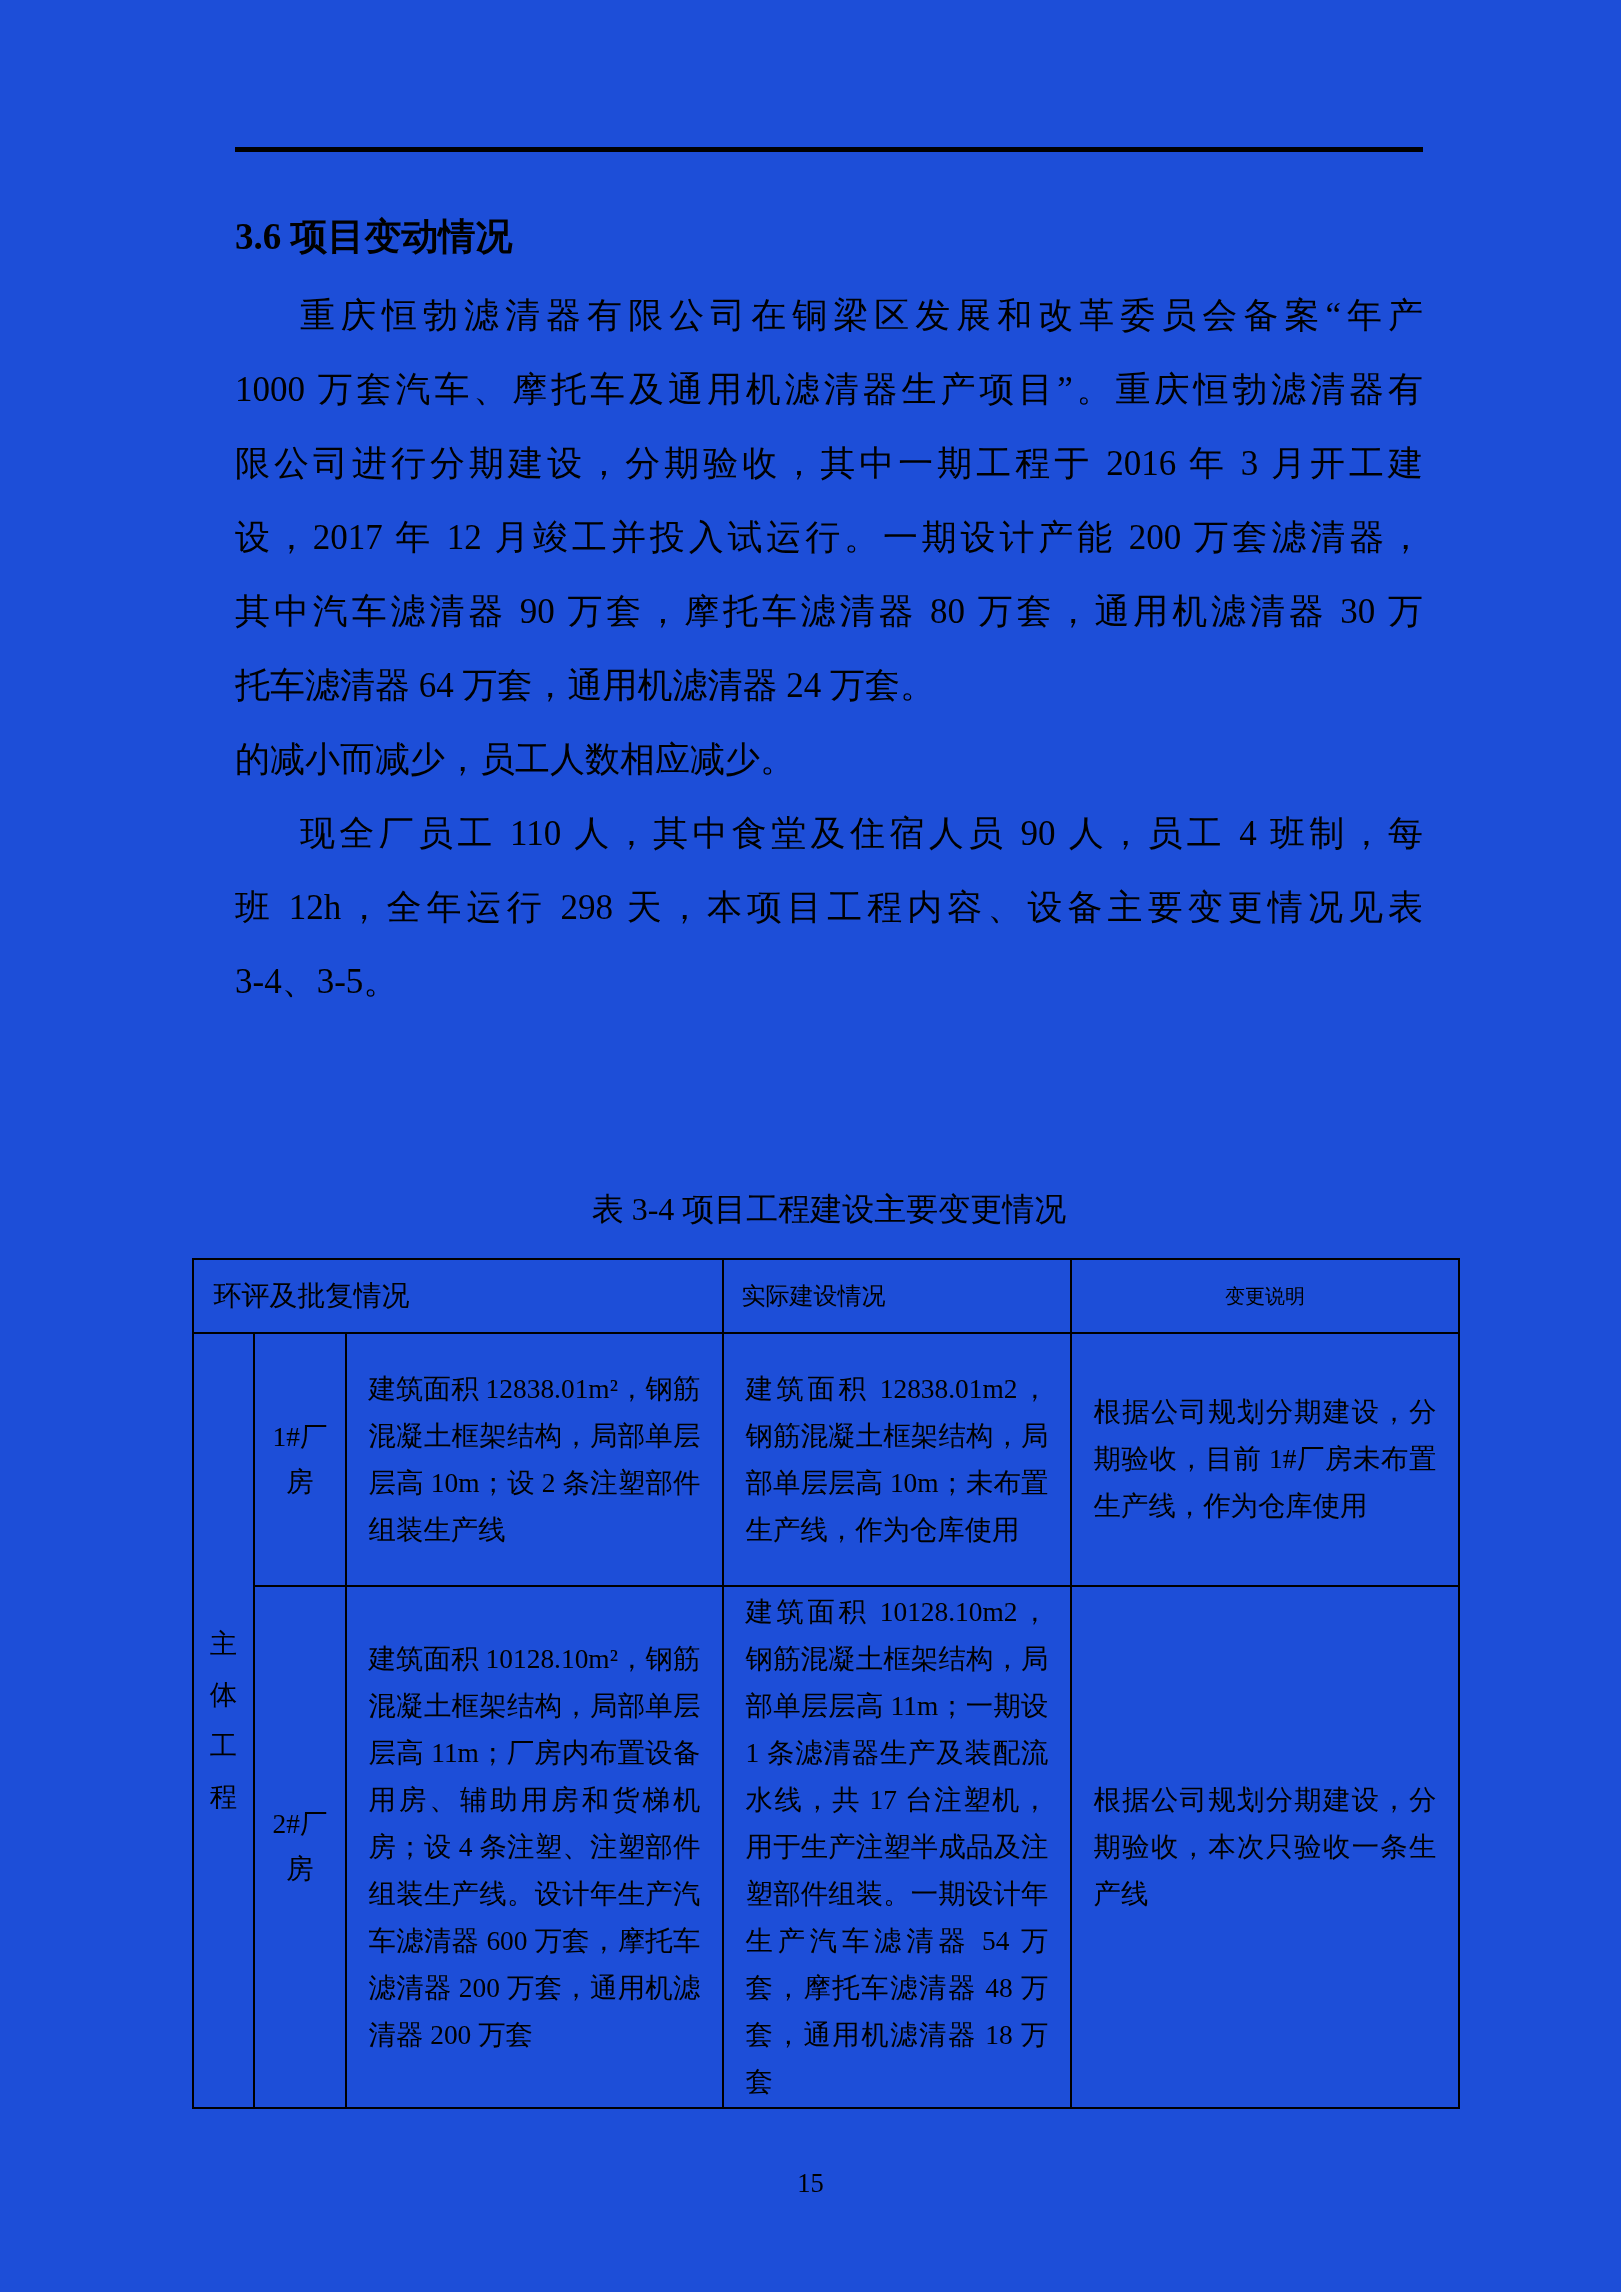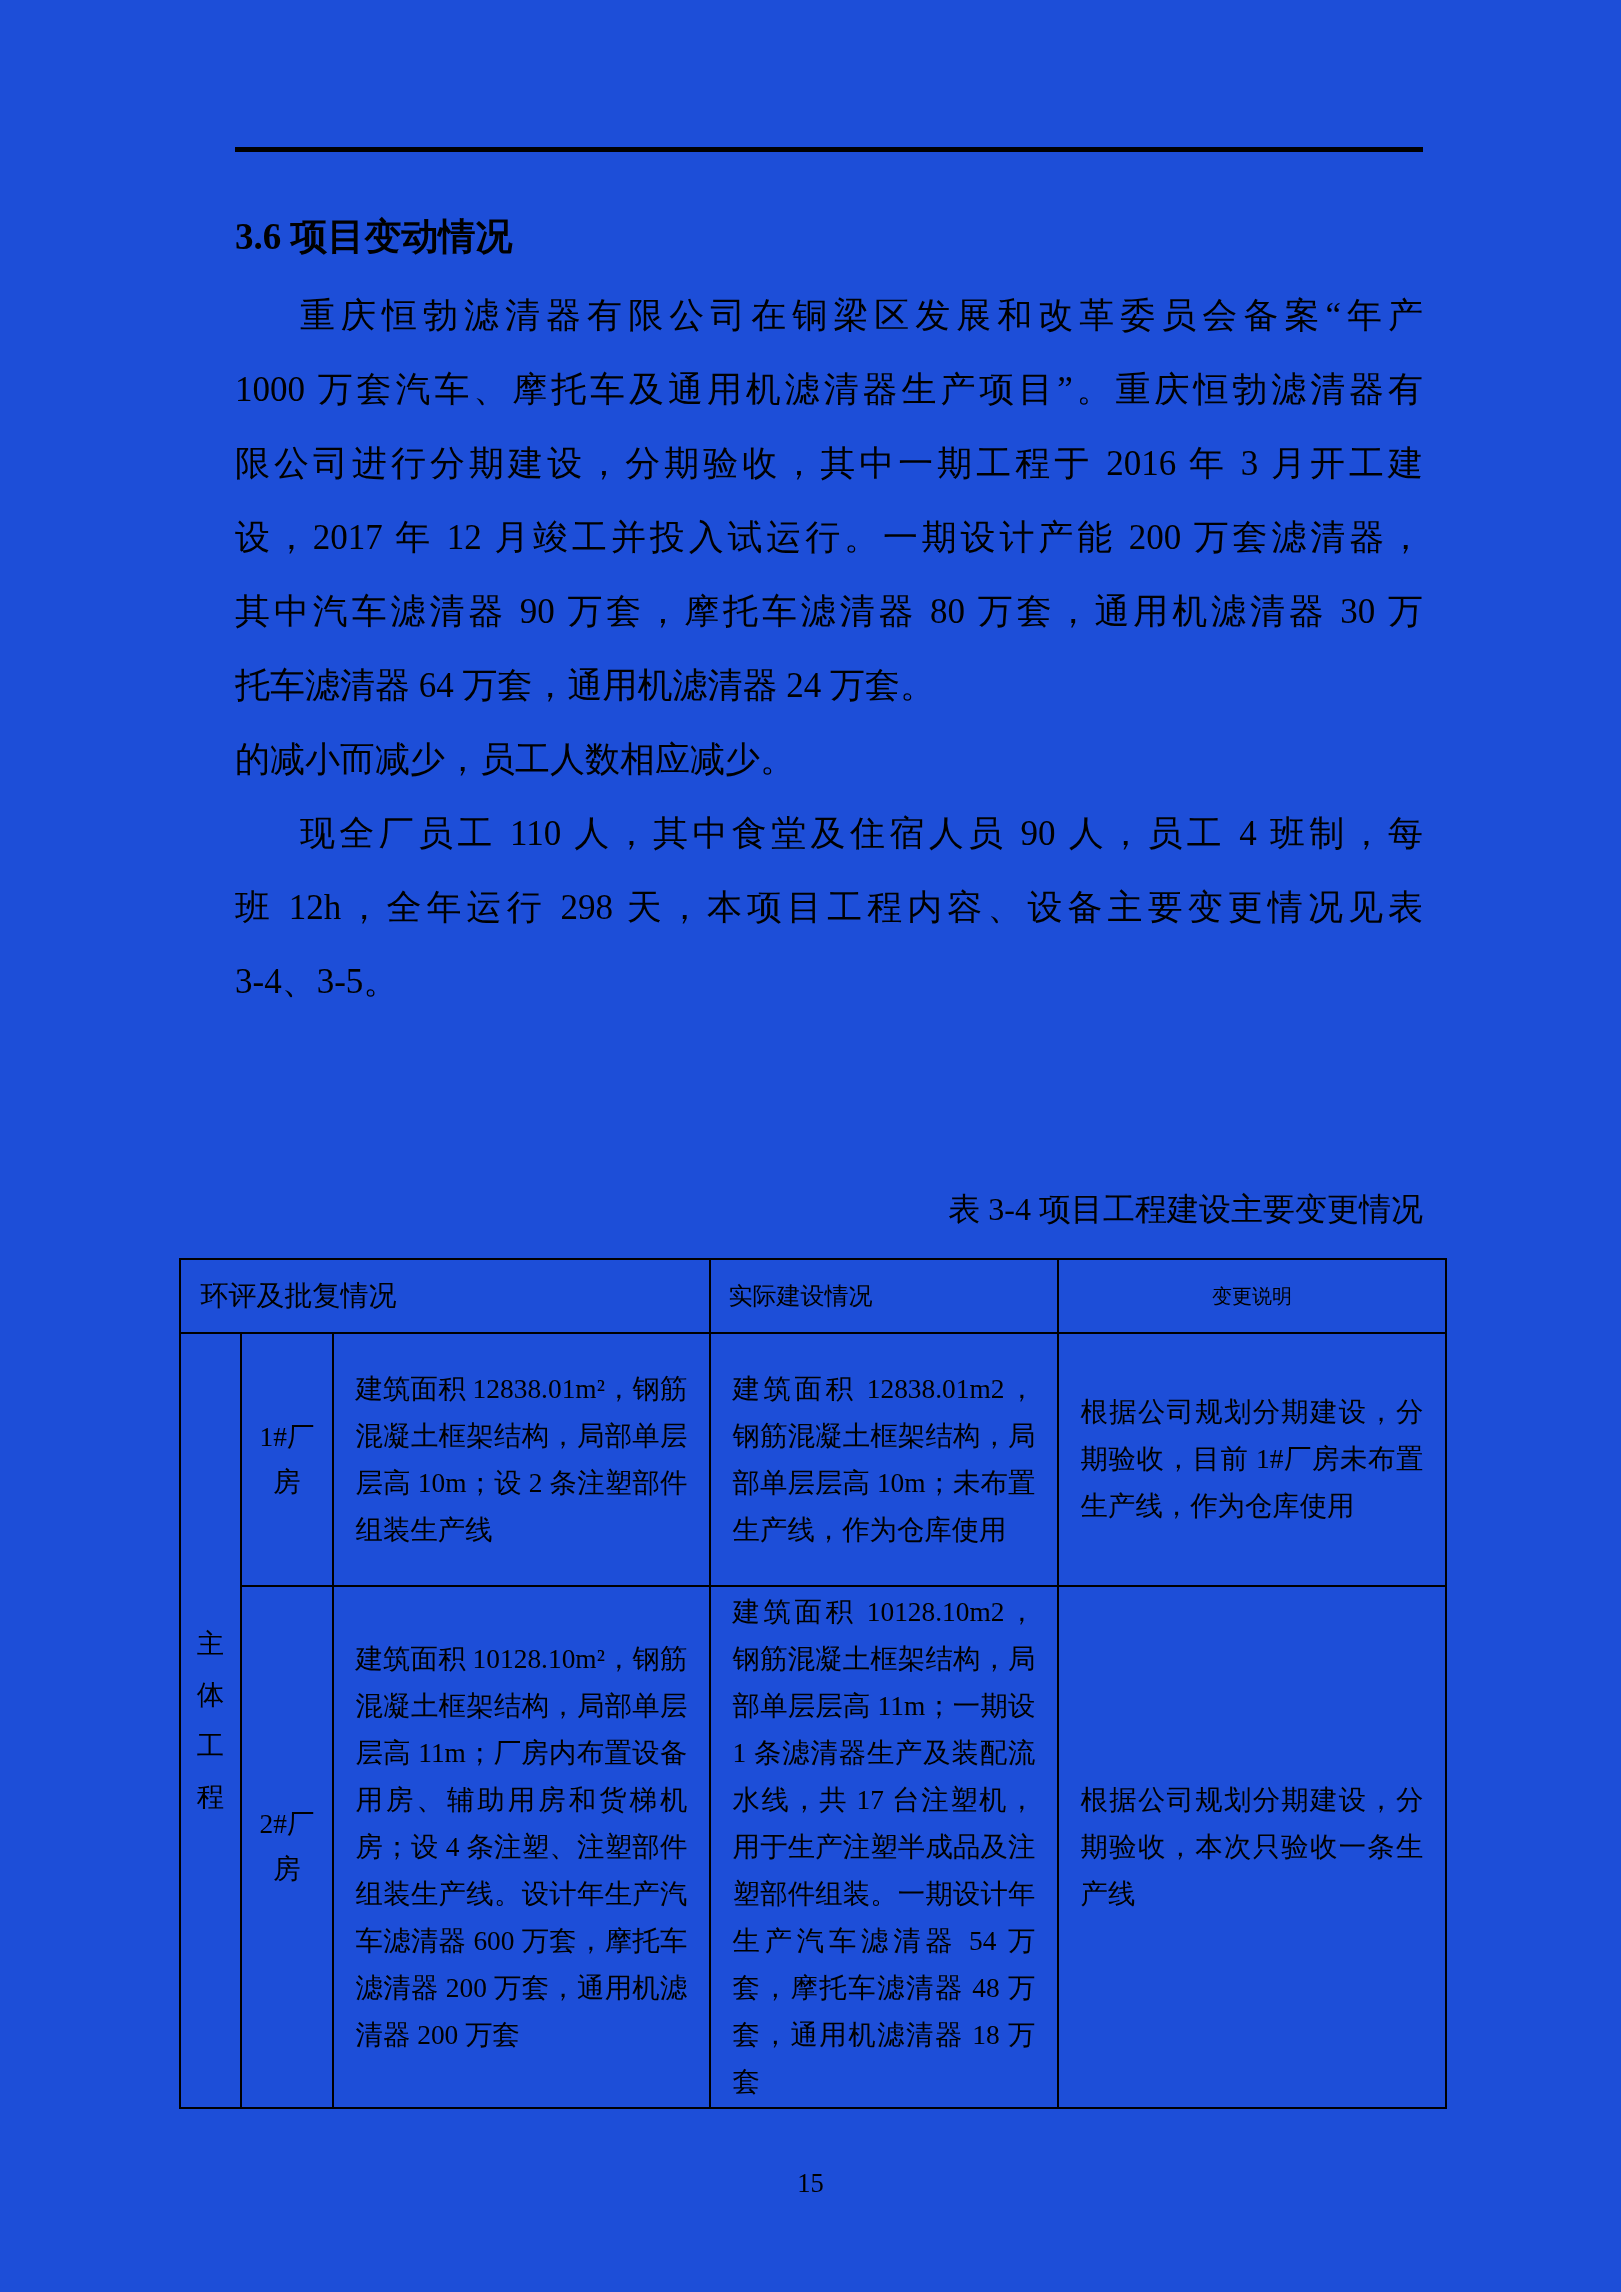--- a/index.html
+++ b/index.html
@@ -22,24 +22,24 @@
     font-size:35px;
   }
   .line {
     height:74px; line-height:74px;
     text-align:justify; text-align-last:justify;
   }
   .line.indent { text-indent:65px; }
   .line.para-end { text-align-last:left; }
   .caption {
     position:absolute; left:235px; top:1172px; width:1188px;
-    height:74px; line-height:74px; text-align:right; font-size:32px;
+    height:74px; line-height:74px; text-align:center; font-size:32px;
   }
   .doc-table {
-    position:absolute; left:179px; top:1258px; width:1266px;
+    position:absolute; left:192px; top:1258px; width:1266px;
     border-collapse:collapse; table-layout:fixed; font-size:27.4px;
   }
   .doc-table td {
     border:2px solid #000; vertical-align:middle; padding:0;
     overflow:hidden;
   }
   tr.th-row { height:74px; }
   tr.row-1 { height:253px; }
   tr.row-2 { height:522px; }
   td.head-left   { font-size:28px; text-align:left; padding:0 9.8px 0 19.6px; }

